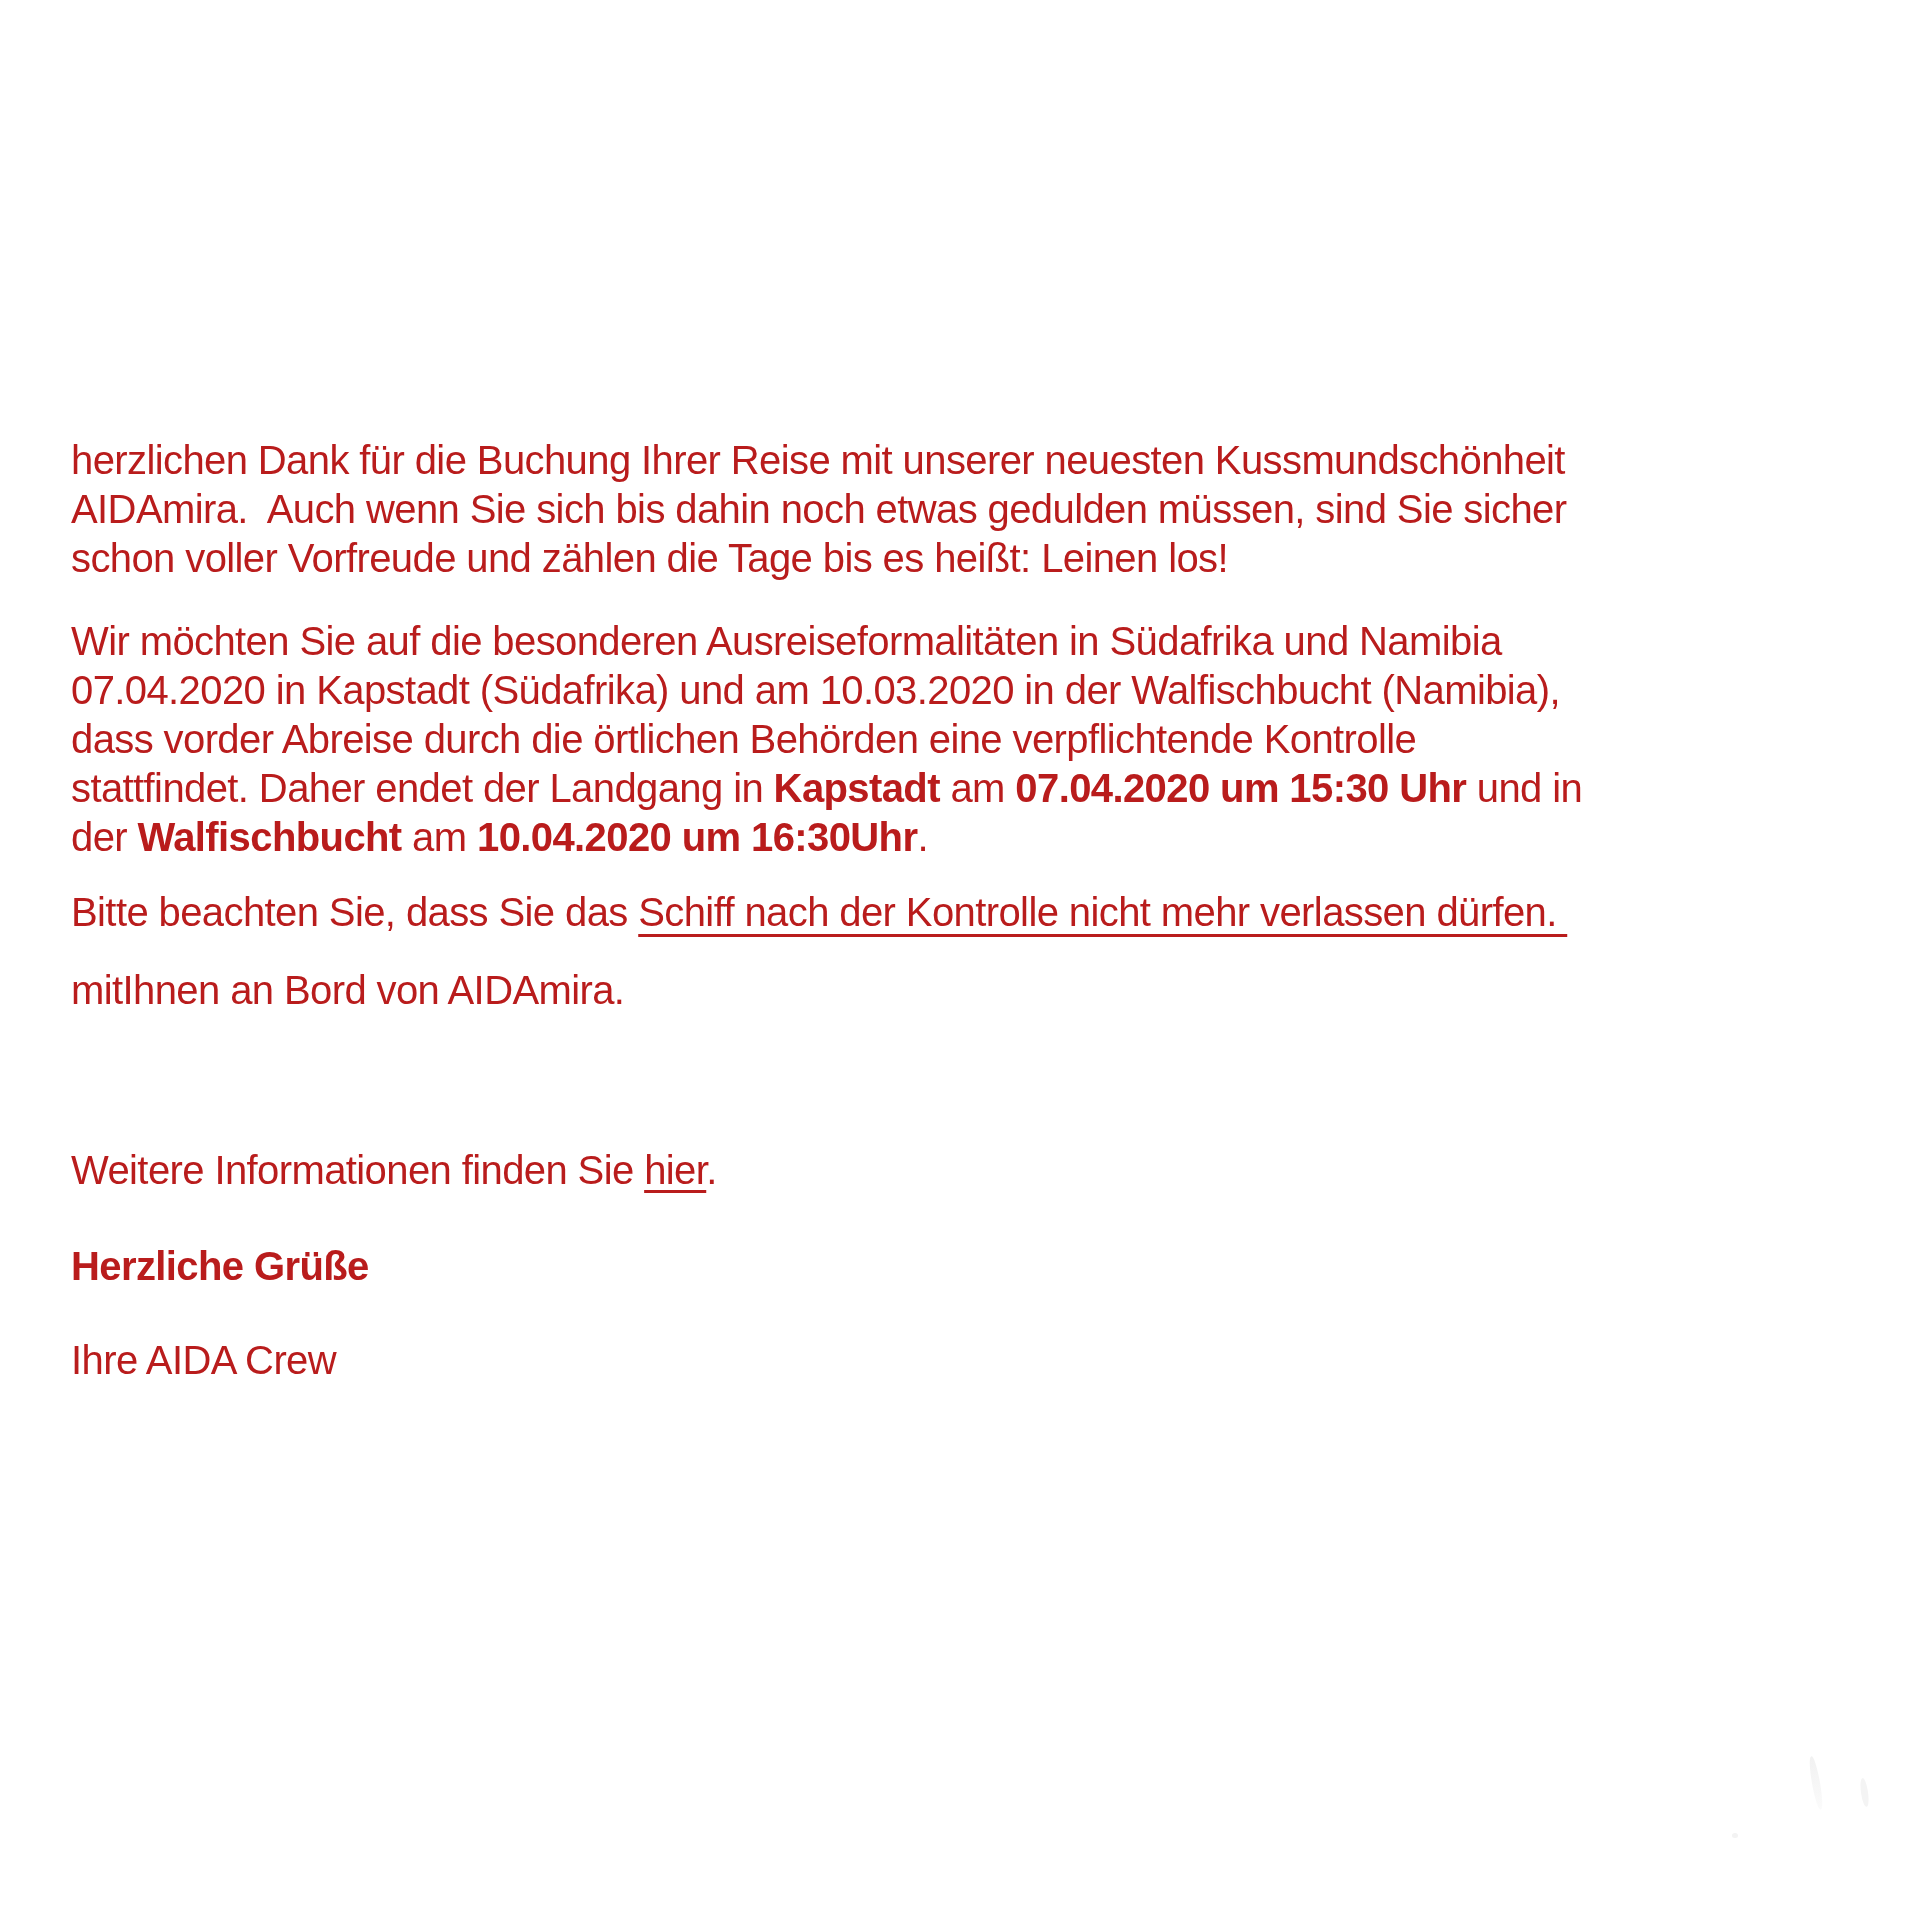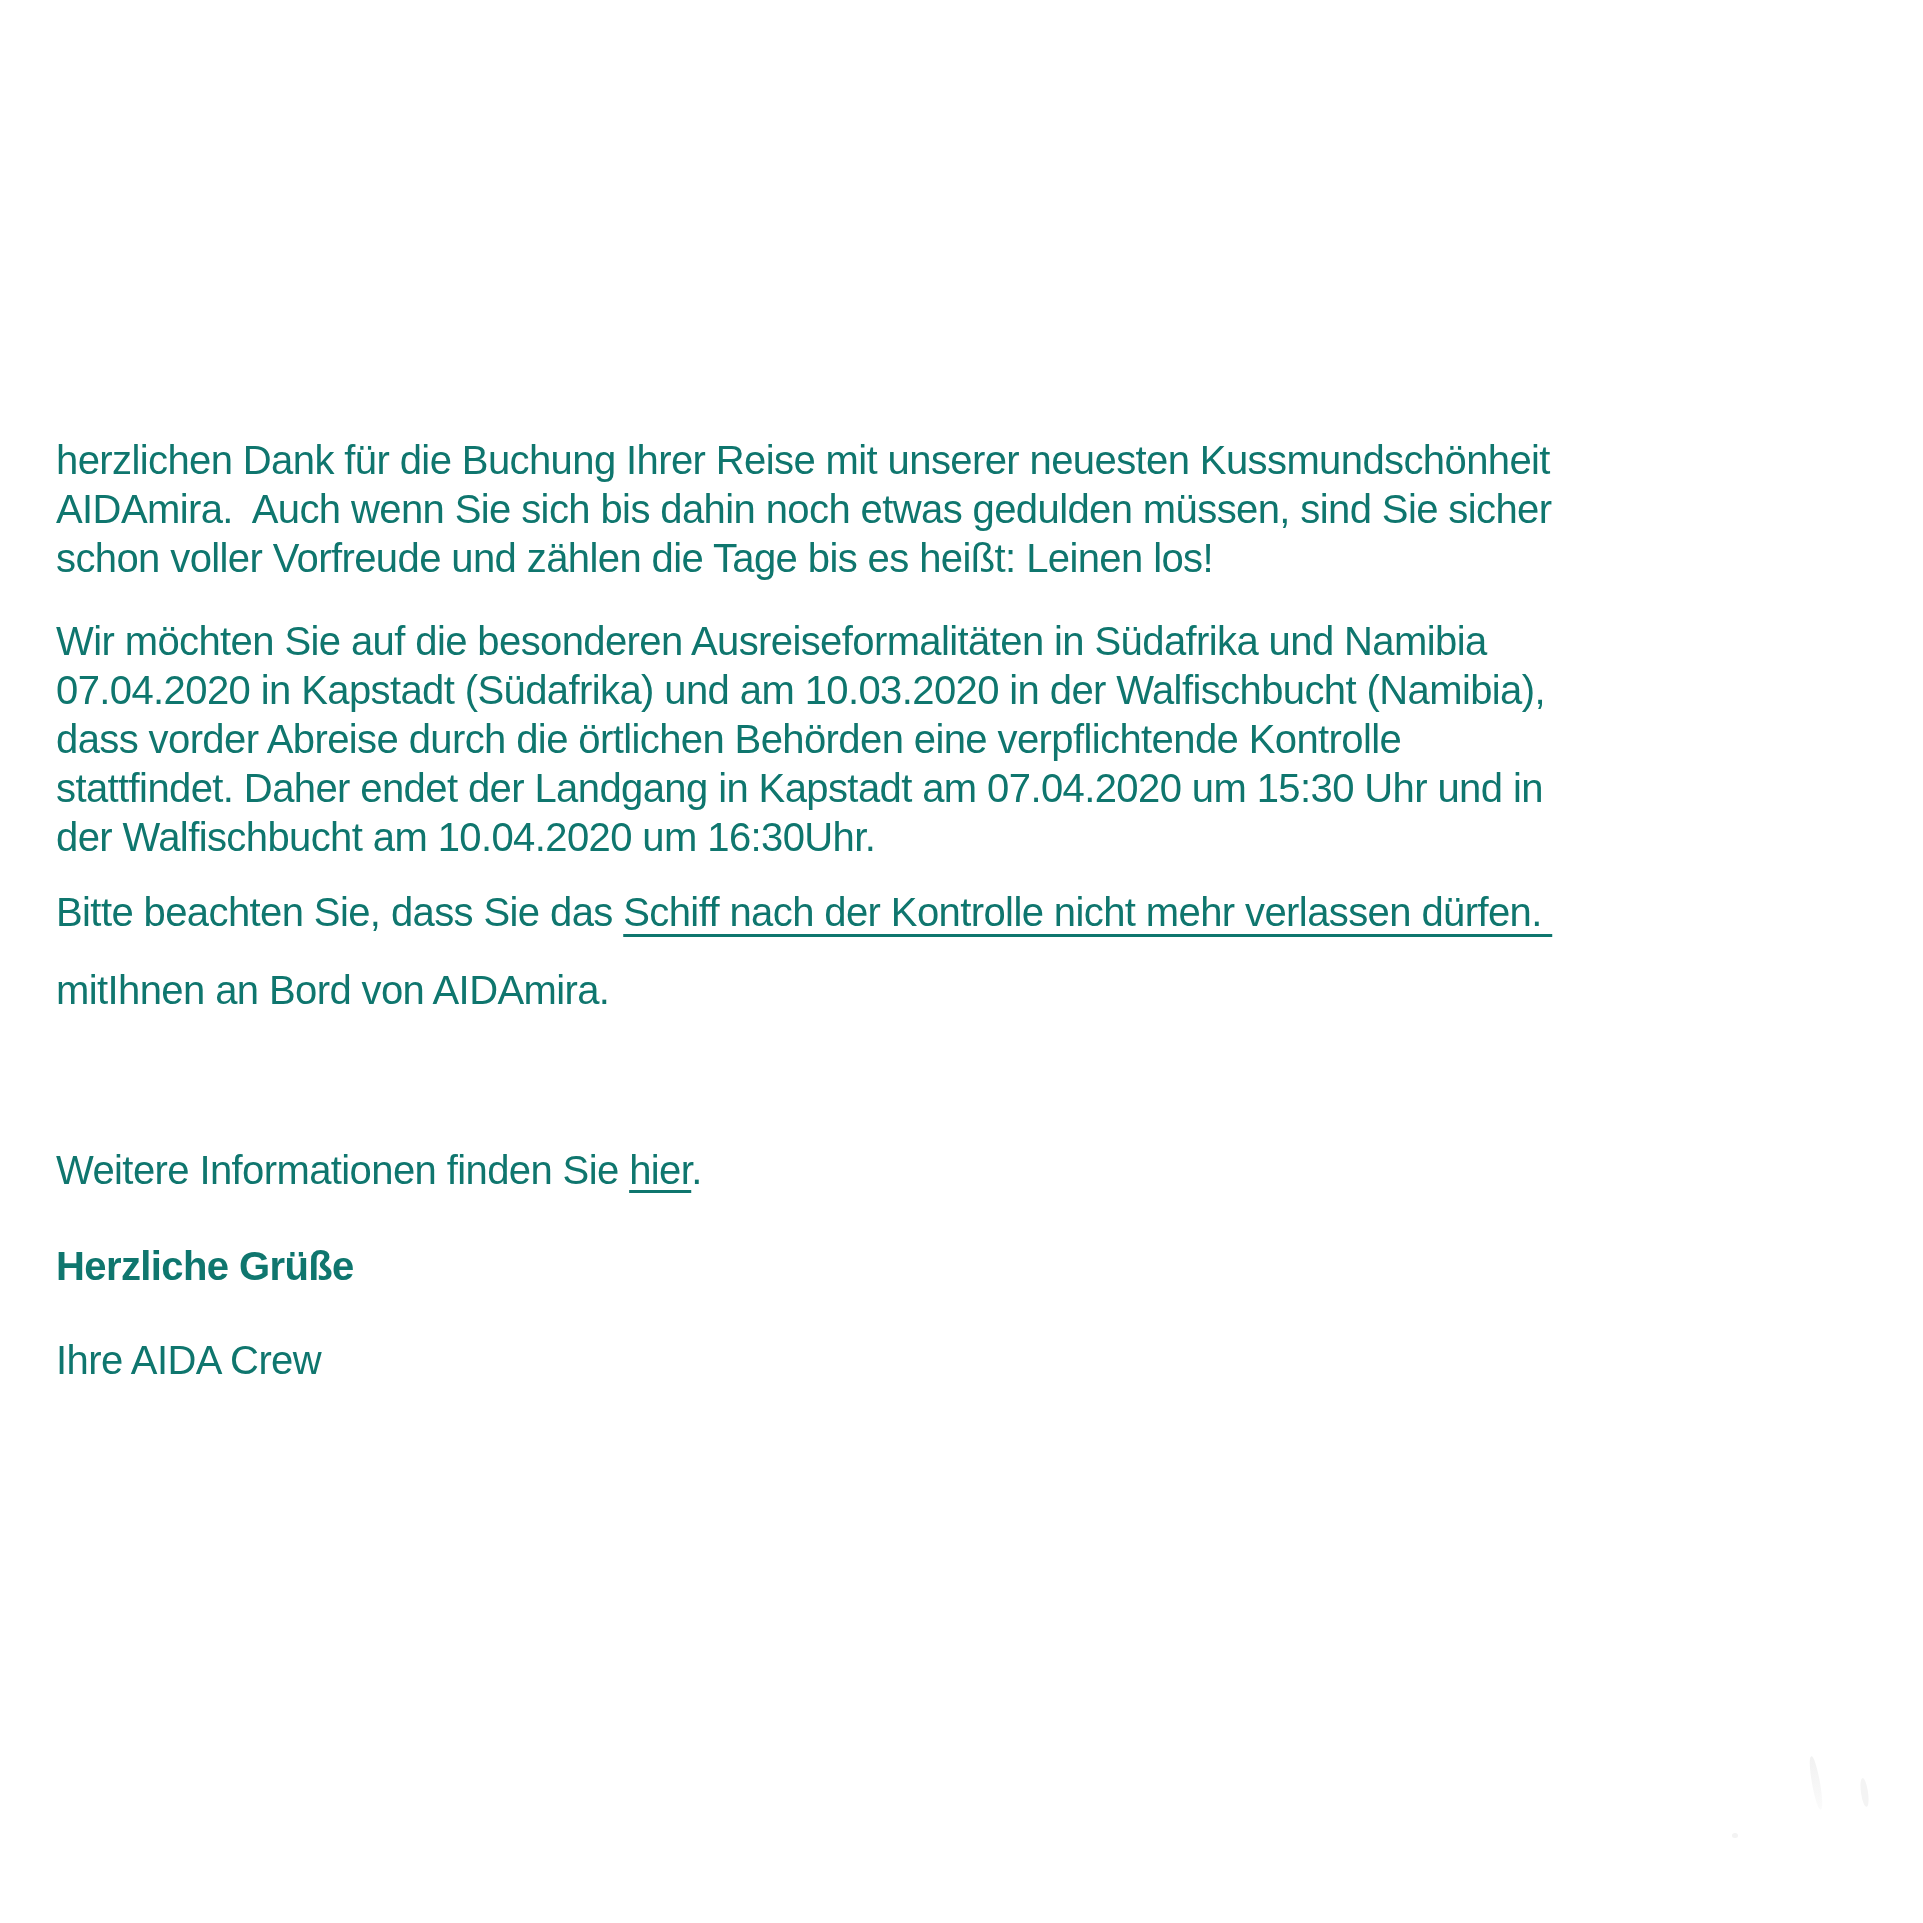--- a/index.html
+++ b/index.html
@@ -9,36 +9,36 @@
   }
   body {
     position: relative;
     width: 1924px;
     height: 1924px;
     overflow: hidden;
     font-family: "Liberation Sans", sans-serif;
   }
   .letter {
     position: absolute;
-    left: 56px;
+    left: 71px;
     top: 436px;
     width: 1751px;
-    color: #0f766e;
+    color: #b91c1c;
     font-size: 40px;
     line-height: 49px;
     letter-spacing: -0.6px;
   }
   .para { margin: 0 0 34px 0; }
   .para[data-para="p2"] { margin-bottom: 25.6px; }
   .para[data-para="p3"] { margin-bottom: 29px; }
   .para[data-para="p4"] { margin-bottom: 131px; }
   .para[data-para="p5"] { margin-bottom: 47px; }
   .para[data-para="p6"] { margin-bottom: 45px; font-weight: bold; }
   .line { white-space: pre; }
-  .bold { font-weight: normal; }
+  .bold { font-weight: bold; }
   .underlined {
     text-decoration: underline;
     text-decoration-thickness: 3px;
     text-underline-offset: 8.3px;
   }
   .link {
     color: inherit;
     cursor: pointer;
     text-decoration: underline;
     text-decoration-thickness: 3px;

